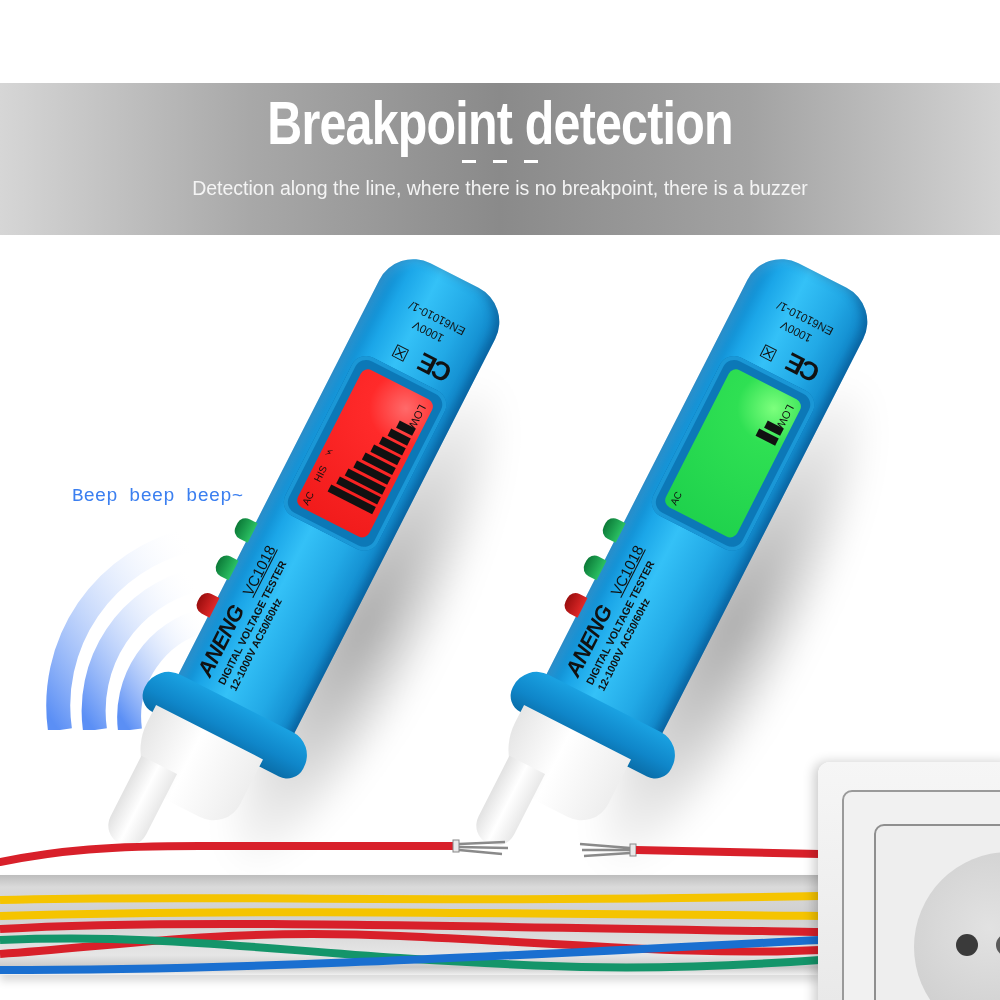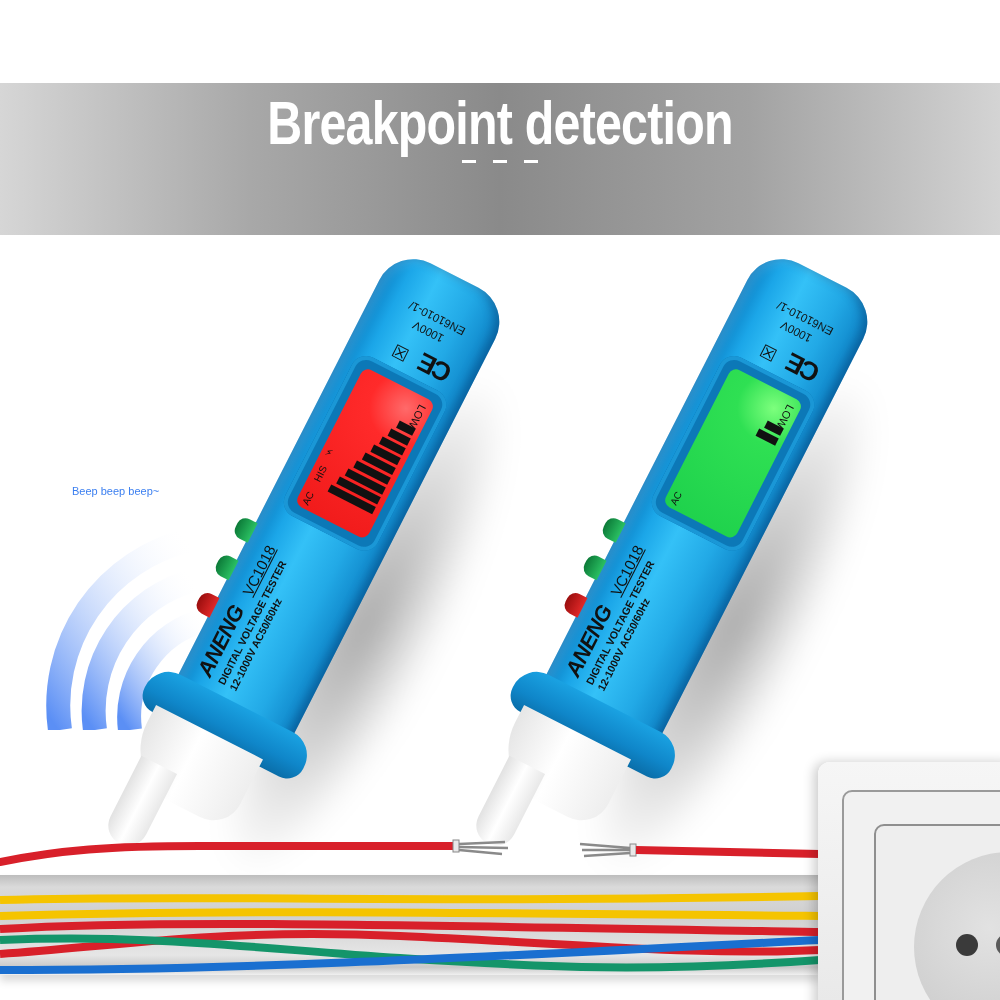--- a/index.html
+++ b/index.html
@@ -19,21 +19,21 @@
     transform: scaleX(0.78); transform-origin: center;
   }
   .banner-dashes { position: absolute; left: 0; right: 0; top: 77px; display: flex; justify-content: center; gap: 17px; }
   .banner-dashes span { display: block; width: 14px; height: 3px; background: #ffffff; }
   .banner-sub {
     position: absolute; left: 0; right: 0; top: 92px;
     font-size: 19.5px; line-height: 27px; color: #f4f4f4;
   }
 
   
-  .beep-text { position: absolute; left: 72px; top: 485px; color: #3b7ff0; font-size: 11px; }
+  .beep-text { position: absolute; left: 72px; top: 485px; color: #3b7ff0; font-size: 19px; font-family: Liberation Mono, monospace; }
   .waves { position: absolute; left: 40px; top: 520px; width: 180px; height: 210px; }
 
   
   .pen { position: absolute; width: 400px; height: 660px; }
   .pen-shadow {
     position: absolute; left: 170px; top: 120px; width: 150px; height: 560px;
     background: radial-gradient(ellipse at center, rgba(0,0,0,0.35) 0%, rgba(0,0,0,0.12) 45%, rgba(0,0,0,0) 70%);
     transform: rotate(27deg); filter: blur(14px);
   }
   .pen-body {
@@ -120,20 +120,21 @@
 <body>
 
 <div class="banner">
   <div class="banner-title">Breakpoint detection</div>
   <div class="banner-dashes">
       <span></span>
       <span></span>
       <span></span>
     </div>
   <div class="banner-sub">
+    <div>Detection along the line, where there is no breakpoint, there is a buzzer</div>
   </div>
 </div>
 
 <div class="beep-text">Beep beep beep~</div>
 <svg class="waves" viewBox="0 0 180 210">
   <defs>
     <linearGradient id="wg" x1="0" y1="1" x2="1" y2="0">
       <stop offset="0" stop-color="#5b8ff5"></stop>
       <stop offset="1" stop-color="#ffffff" stop-opacity="0"></stop>
     </linearGradient>

